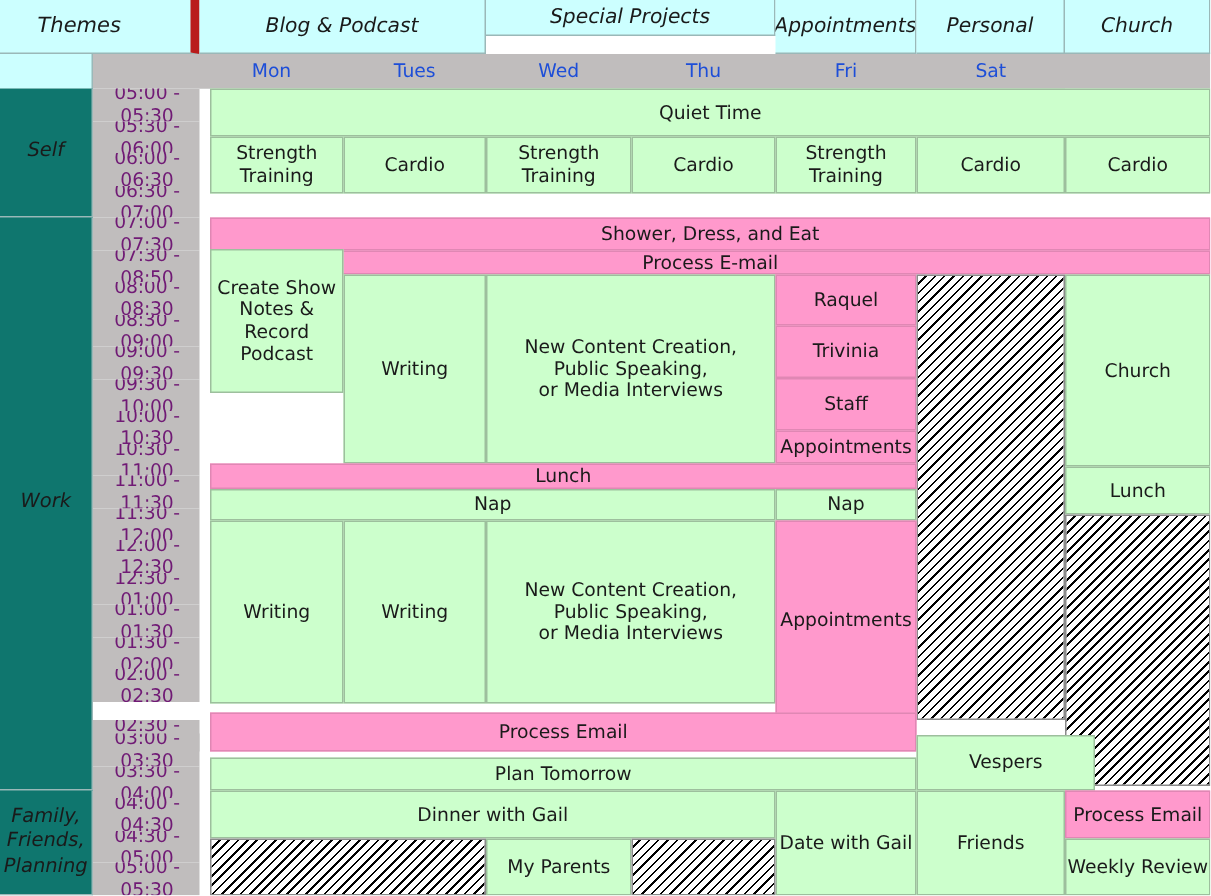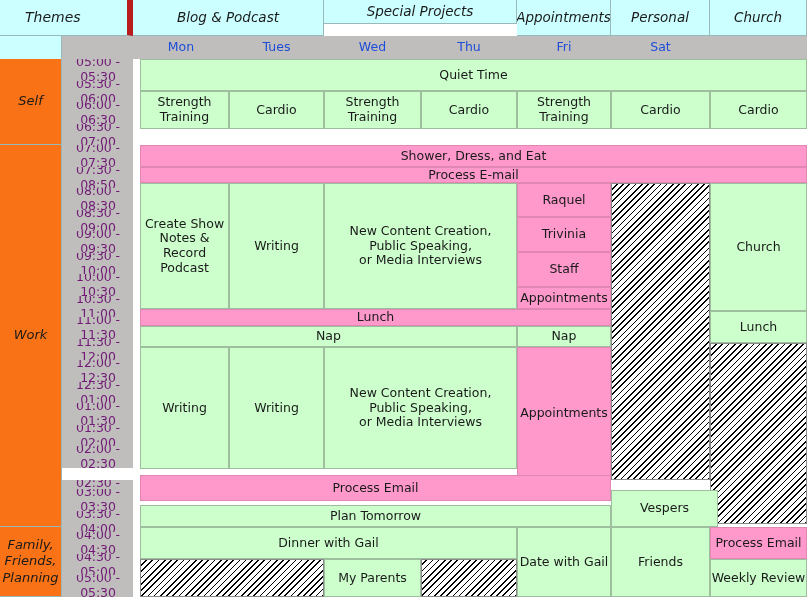--- a/index.html
+++ b/index.html
@@ -65,21 +65,21 @@
   .timecell {
     background: #c0bdbd;
     font-size: 12.5px;
     color: #701a75;
     justify-content: flex-start;
     padding-left: 1px;
     letter-spacing: -0.1px;
   }
   
   .themecell {
-    background: #f97316;
+    background: #0f766e;
     border-right: 1px solid #9ab8b8;
     border-bottom: 1px solid #9ab8b8;
     font-style: italic;
     font-size: 13px;
     line-height: 1.25;
   }
   
   .green {
     background: #ccffcc;
     border: 1px solid #9dbf9d;
@@ -164,21 +164,21 @@
   <div class="cell green" style="left:517px; top:91px; width:94px; height:38px;">Strength
 Training</div>
   <div class="cell green" style="left:611px; top:91px; width:99px; height:38px;">Cardio</div>
   <div class="cell green" style="left:710px; top:91px; width:97px; height:38px;">Cardio</div>
 
 
   <div class="cell pink" style="left:140px; top:145px; width:667px; height:22px;">Shower, Dress, and Eat</div>
 
   <div class="cell pink" style="left:140px; top:167px; width:667px; height:16px;">Process E-mail</div>
 
-  <div class="cell green" style="left:140px; top:183px; width:89px; height:126px;">Create Show
+  <div class="cell green" style="left:140px; top:166px; width:89px; height:96px;">Create Show
 Notes &amp; Record
 Podcast</div>
   <div class="cell green" style="left:229px; top:183px; width:95px; height:126px;">Writing</div>
   <div class="cell green" style="left:324px; top:183px; width:193px; height:126px;">New Content Creation,
 Public Speaking,
 or Media Interviews</div>
 
   <div class="cell pink" style="left:517px; top:183px; width:94px; height:34px;">Raquel</div>
   <div class="cell pink" style="left:517px; top:217px; width:94px; height:35px;">Trivinia</div>
   <div class="cell pink" style="left:517px; top:252px; width:94px; height:35px;">Staff</div>
@@ -201,21 +201,21 @@
 Public Speaking,
 or Media Interviews</div>
   <div class="cell pink" style="left:517px; top:347px; width:94px; height:133px;">Appointments</div>
 
   <div class="cell hatch" style="left:710px; top:343px; width:97px; height:181px;"></div>
 
   <div class="cell pink" style="left:140px; top:475px; width:471px; height:26px;">Process Email</div>
 
   <div class="cell green" style="left:140px; top:505px; width:471px; height:22px;">Plan Tomorrow</div>
 
-  <div class="cell green" style="left:611px; top:490px; width:107px; height:37px;">Vespers</div>
+  <div class="cell green" style="left:611px; top:490px; width:119px; height:37px;">Vespers</div>
 
   <div class="cell green" style="left:140px; top:527px; width:377px; height:32px;">Dinner with Gail</div>
 
   <div class="cell green" style="left:517px; top:527px; width:94px; height:70px;">Date with Gail</div>
 
   <div class="cell green" style="left:611px; top:527px; width:99px; height:70px;">Friends</div>
 
   <div class="cell pink" style="left:710px; top:527px; width:97px; height:32px;">Process Email</div>
   <div class="cell green" style="left:710px; top:559px; width:97px; height:38px;">Weekly Review</div>
 

